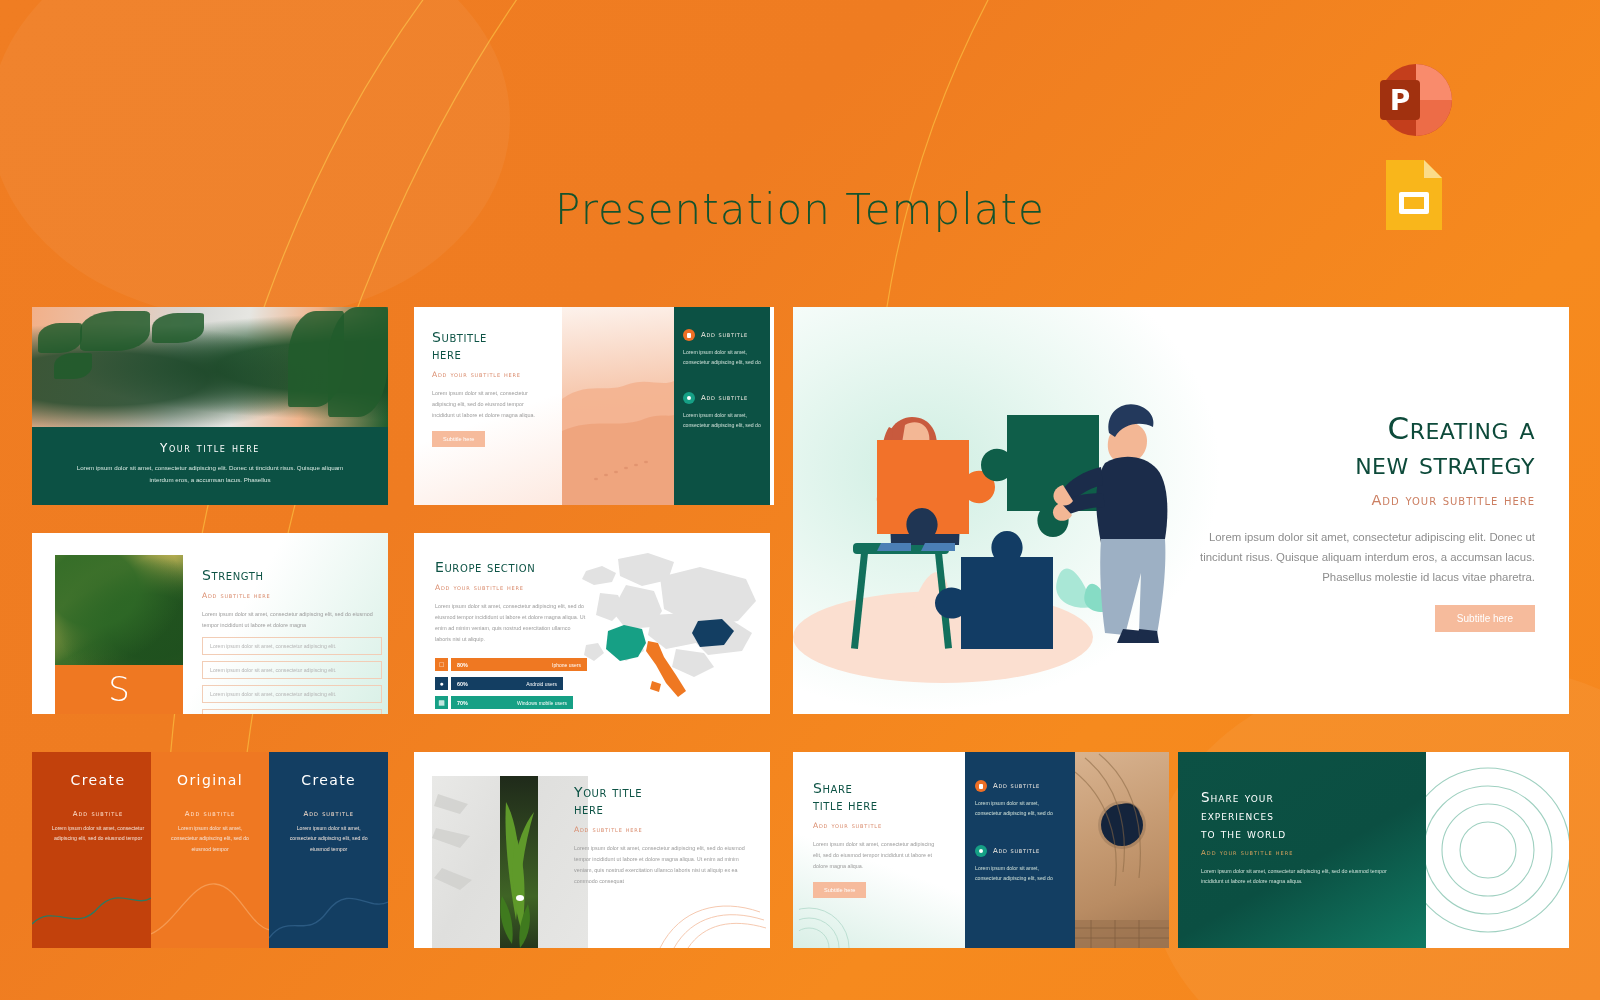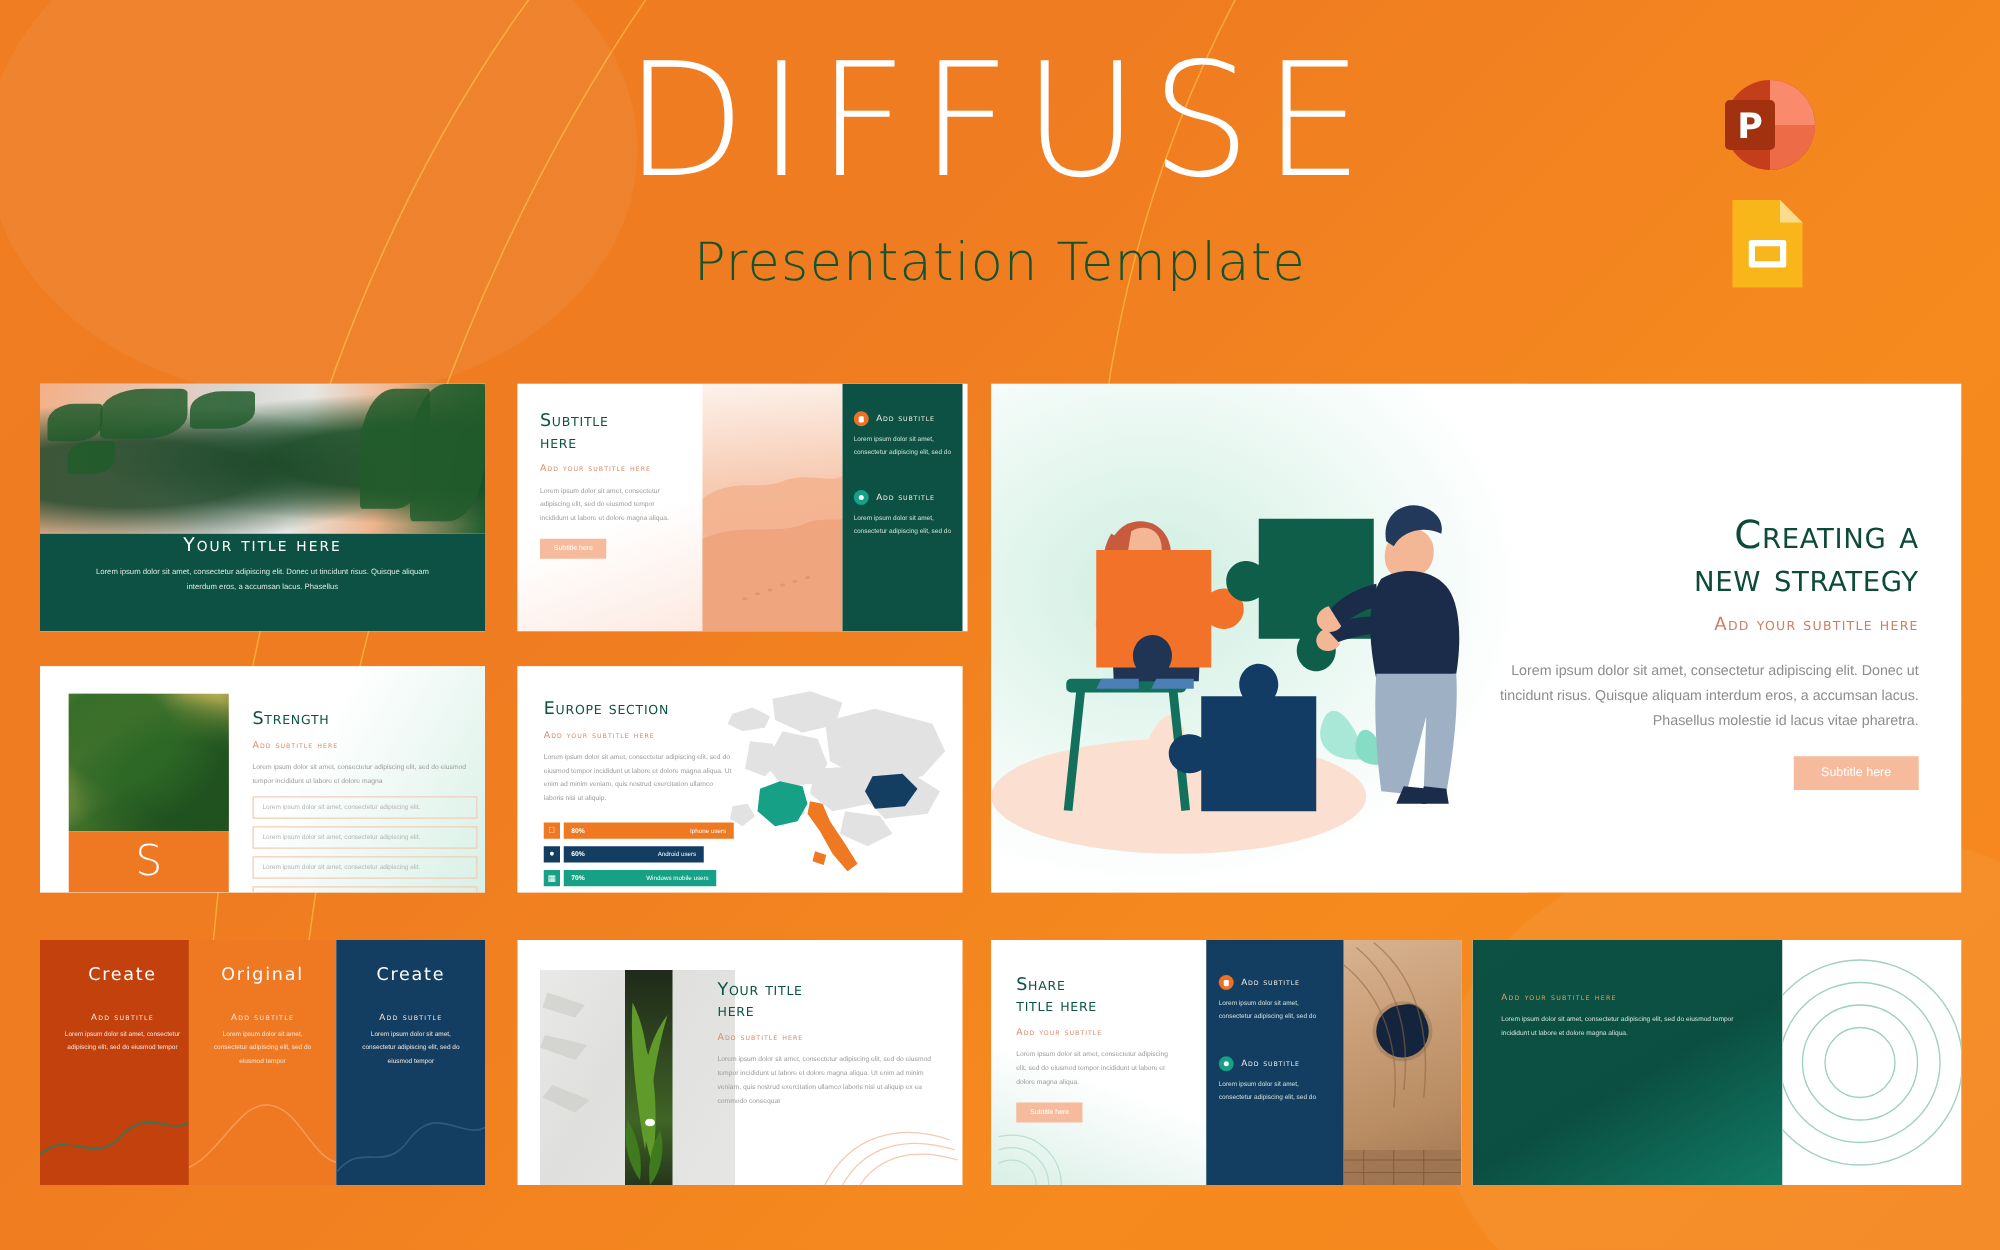--- a/index.html
+++ b/index.html
@@ -48,22 +48,22 @@
 
   
   .s1-photo { position: absolute; left:0; top:0; width:100%; height:120px;
     background:
       radial-gradient(ellipse at 20% 60%, rgba(28,70,40,.85) 0 26%, rgba(28,70,40,0) 55%),
       radial-gradient(ellipse at 90% 50%, rgba(24,78,38,.9) 0 30%, rgba(24,78,38,0) 62%),
       linear-gradient(100deg, #f2b089 0%, #e8c7b4 26%, #d7d7d4 42%, #e6e6e2 58%, #f0b48c 76%, #1d5c2d 100%);
   }
   .s1-photo .leaf { position:absolute; border-radius:50% 8% 50% 8%; background:#215c2c; opacity:.85; }
   .s1-cap { position:absolute; left:0; bottom:0; width:100%; height:78px; background:#0c5144; }
-  .s1-cap h3 { color:#fff; text-align:center; font-size:15px; letter-spacing:1.6px;
-    font-weight:400; font-variant:small-caps; font-family:"DejaVu Sans",sans-serif; }
+  .s1-cap h3 { color:#fff; text-align:center; font-size:12px; letter-spacing:1.6px;
+    font-weight:400; font-variant:small-caps; margin-top:14px; font-family:"DejaVu Sans",sans-serif; }
   .s1-cap p { color:#d8e9e2; text-align:center; font-size:6.2px; line-height:1.9; margin-top:7px; padding:0 34px; }
 
   
   .s2 .col-left { position:absolute; left:0; top:0; width:148px; height:100%;
     background:linear-gradient(160deg,#ffffff 55%, #fde9e0 100%); padding:22px 0 0 18px; }
   .s2 .col-mid { position:absolute; left:148px; top:0; width:112px; height:100%;
     background:linear-gradient(175deg,#fdf2ec 0%, #f6c6ab 45%, #f3b493 100%); }
   .s2 .col-right { position:absolute; left:260px; top:0; width:96px; height:100%; background:#0c5144; padding:22px 9px 0 9px; }
   .ttl-green { color:#0d5345; font-size:14px; line-height:1.22; letter-spacing:.6px; font-variant:small-caps; font-weight:400; font-family:"DejaVu Sans",sans-serif; }
   .sub-salmon { color:#d98a6b; font-size:7.5px; letter-spacing:.8px; font-variant:small-caps; margin-top:7px; font-family:"DejaVu Sans",sans-serif; }
@@ -157,21 +157,20 @@
       <path d="M 1010 -40 C 900 150 860 360 880 560"></path>
     </g>
     <g fill="#ffffff" opacity="0.05">
       <ellipse cx="250" cy="120" rx="260" ry="200"></ellipse>
       <ellipse cx="1450" cy="880" rx="300" ry="220"></ellipse>
     </g>
   </svg>
 </div>
 
 <div class="header">
-  <div class="brand-title">DIFFUSE</div>
   <div class="brand-sub">Presentation Template</div>
 
   <div class="badge-ppt">
     <svg viewBox="0 0 84 84" width="84" height="84">
       <path d="M46 6 a36 36 0 0 1 0 72 a36 36 0 0 1 0 -72 z" fill="#c43e1c"></path>
       <path d="M46 6 a36 36 0 0 1 36 36 L46 42 z" fill="#f98b6c"></path>
       <path d="M82 42 a36 36 0 0 1 -36 36 L46 42 z" fill="#ed6c47"></path>
       <rect x="10" y="22" width="40" height="40" rx="4" fill="#a1310f"></rect>
       <text x="30" y="52" font-family="DejaVu Sans, sans-serif" font-size="28" font-weight="bold" fill="#ffffff" text-anchor="middle">P</text>
     </svg>
@@ -494,20 +493,25 @@
         <path d="M16 168 v28"></path>
           <path d="M40 168 v28"></path>
           <path d="M64 168 v28"></path>
       </g>
     </svg>
   </div>
 </div>
 
 <div class="slide s8">
   <div class="s8-green">
+    <div class="s8-title">
+      <span>Share your</span><br>
+      <span>experiences</span><br>
+      <span>to the world</span>
+    </div>
     <div class="s8-sub">Add your subtitle here</div>
     <div class="s8-body">Lorem ipsum dolor sit amet, consectetur adipiscing elit, sed do eiusmod tempor incididunt ut labore et dolore magna aliqua.</div>
   </div>
   <div class="s8-white">
     <svg width="143" height="196" viewBox="0 0 143 196" style="position:absolute;left:0;top:0;">
       <g fill="none" stroke="#9fd0c0" stroke-width="1.1">
         <circle cx="62" cy="98" r="28"></circle>
         <circle cx="62" cy="98" r="46"></circle>
         <circle cx="62" cy="98" r="64"></circle>
         <circle cx="62" cy="98" r="82"></circle>

